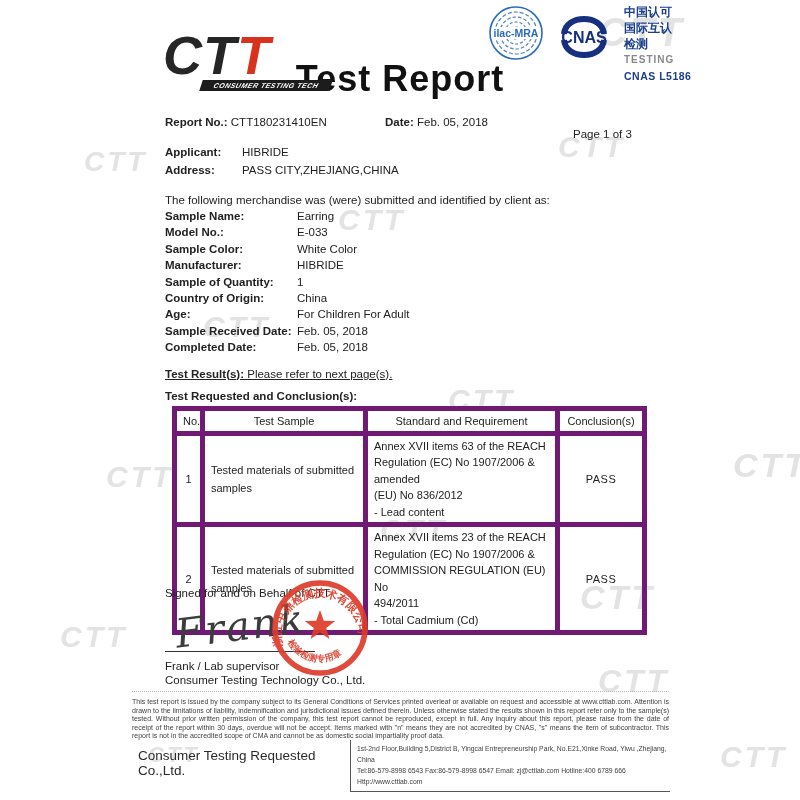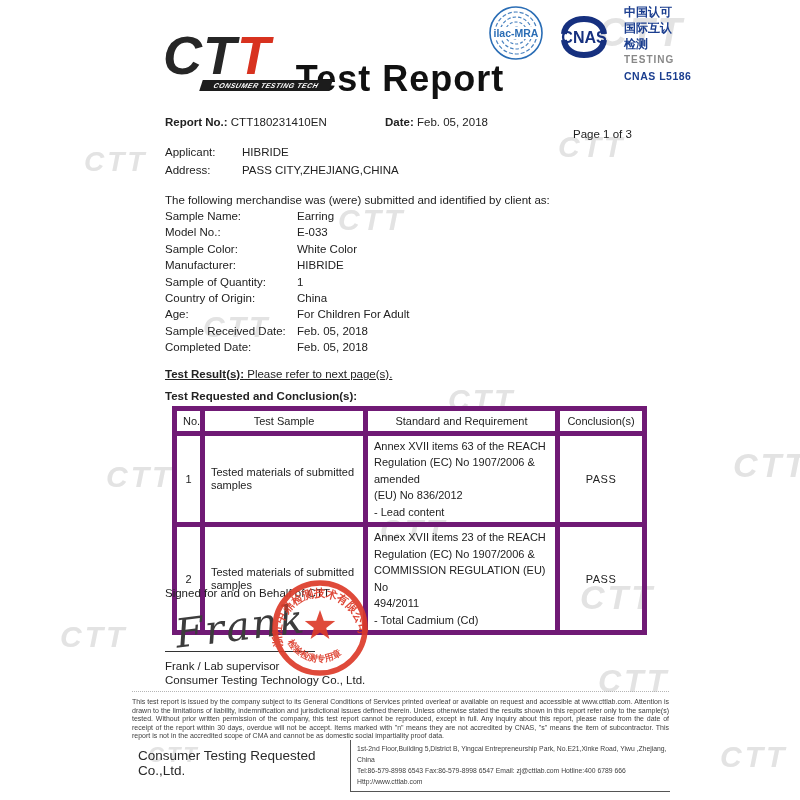--- a/index.html
+++ b/index.html
@@ -32,37 +32,37 @@
   .cn-block .cnasno{color:#1b3e8f;font-size:10.5px;font-weight:bold;letter-spacing:.5px;}
   
   .rep-row{position:absolute;left:165px;top:116px;width:478px;font-size:11.5px;z-index:2;}
   .rep-row b{font-weight:bold;}
   .rep-no{position:absolute;left:0;top:0;}
   .rep-date{position:absolute;left:220px;top:0;}
   .rep-page{position:absolute;left:408px;top:12px;}
   
   .content{position:absolute;left:165px;top:144px;width:480px;font-size:11.5px;z-index:2;}
   .kv{display:flex;line-height:17.5px;}
-  .kv .k{font-weight:normal;width:75px;flex:none;}
+  .kv .k{font-weight:bold;width:75px;flex:none;}
   .kv .v{padding-left:2px;}
   .intro{margin-top:13px;line-height:16px;}
   .sample .kv .k{width:130px;}
   .sample .kv{line-height:16.4px;}
   .test-result{margin-top:12px;}
   .test-result .u{text-decoration:underline;}
   .test-result b{font-weight:bold;}
   .concl-head{margin-top:10px;font-weight:bold;}
   table.concl{
     border-collapse:collapse;table-layout:fixed;width:470px;margin-left:7px;margin-top:4px;
     font-size:11px;
   }
   table.concl th,table.concl td{border:5px solid #701a75;vertical-align:middle;padding:2px 6px;}
   table.concl th{font-weight:normal;text-align:center;height:16px;}
   td.c-no{text-align:center;}
-  td.c-sample{line-height:13px;}
+  td.c-sample{line-height:18px;}
   td.c-std{white-space:pre-line;line-height:16.5px;padding-top:4px;padding-bottom:4px;}
   td.c-pass{text-align:center;letter-spacing:.5px;}
   
   .sig-block{position:absolute;left:165px;top:587px;width:320px;font-size:11.5px;z-index:2;}
   .sig-script{
     font-family:"DejaVu Serif",serif;font-style:italic;font-size:40px;color:#3c3c3c;
     transform:rotate(-7deg);display:inline-block;margin:4px 0 0 10px;letter-spacing:2px;
   }
   .sig-line{width:150px;border-top:1.5px solid #333;margin-top:2px;}
   .sig-name{margin-top:6px;line-height:16px;}

